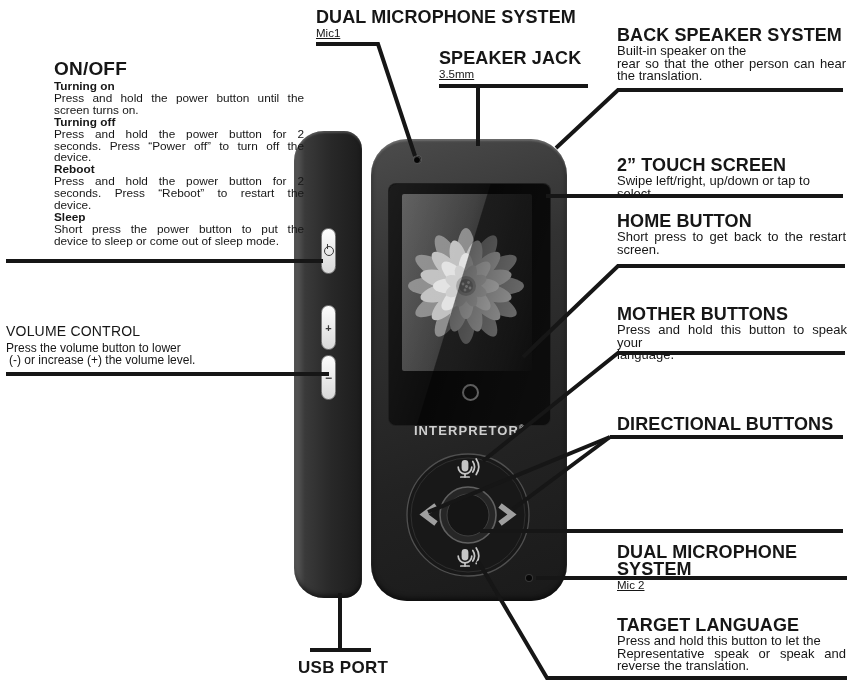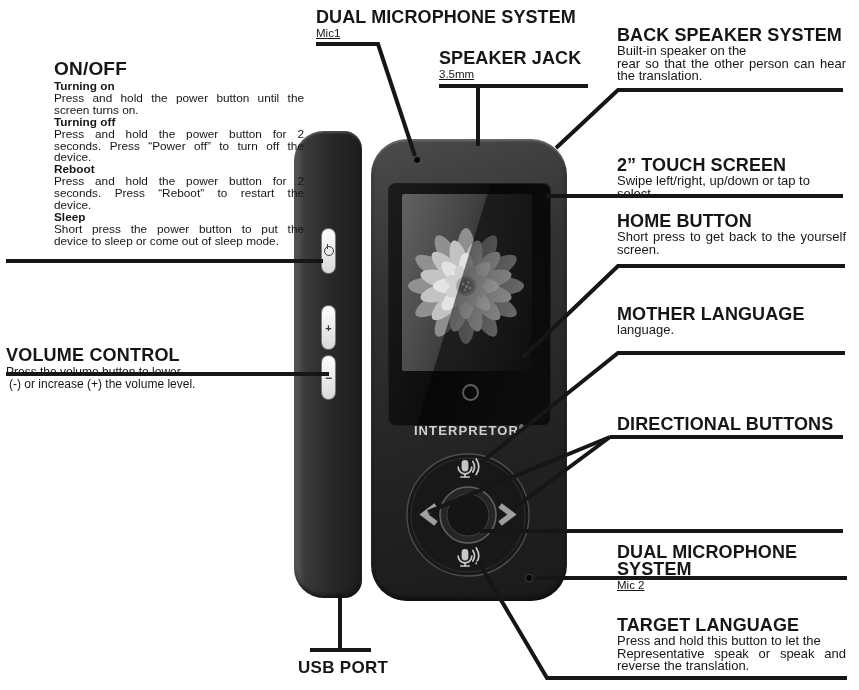--- a/index.html
+++ b/index.html
@@ -3,21 +3,21 @@
 <meta charset="utf-8">
 <style>
   html,body{margin:0;padding:0;background:#fff;}
   .canvas{
     position:relative;width:859px;height:690px;background:#fff;overflow:hidden;
     font-family:"Liberation Sans","DejaVu Sans",sans-serif;color:#161616;
   }
   
   .sec{position:absolute;z-index:20;}
   .t-big{font-size:19px;font-weight:bold;line-height:20px;margin-bottom:2px;letter-spacing:.2px;}
-  .t-mid{font-size:18px;font-weight:bold;line-height:18px;margin-bottom:2px;letter-spacing:.2px;margin-top:24px;}
+  .t-mid{font-size:14px;font-weight:normal;line-height:18px;margin-bottom:2px;letter-spacing:.2px;}
   .t-right{font-size:18px;font-weight:bold;line-height:17px;margin-bottom:1px;letter-spacing:.1px;}
   .t-usb{font-size:17px;font-weight:bold;line-height:18px;letter-spacing:.3px;}
   .sub{font-size:11.5px;line-height:13px;text-decoration:underline;}
   .lbody .ln{font-size:11.8px;line-height:11.9px;}
   .rbody .ln{font-size:13px;line-height:12.6px;}
   .ln{text-align:left;}
   .ln.j{text-align:justify;text-align-last:justify;}
   .ln.indent{padding-left:3px;}
   .hd{font-size:11.8px;line-height:11.9px;font-weight:bold;}
   
@@ -111,26 +111,27 @@
     <div class="ln">the translation.</div>
   </div>
 
   <div class="sec rbody" style="left:617px;top:157px;width:229px;">
     <div class="t-right">2” TOUCH SCREEN</div>
     <div class="ln">Swipe left/right, up/down or tap to select.</div>
   </div>
 
   <div class="sec rbody" style="left:617px;top:213px;width:229px;">
     <div class="t-right">HOME BUTTON</div>
-    <div class="ln j">Short press to get back to the yourself</div>
+    <div class="ln j">Short press to get back to the restart</div>
     <div class="ln">screen.</div>
   </div>
 
   <div class="sec rbody" style="left:617px;top:306px;width:230px;">
-    <div class="t-right">MOTHER LANGUAGE</div>
+    <div class="t-right">MOTHER BUTTONS</div>
+    <div class="ln j">Press and hold this button to speak your</div>
     <div class="ln">language.</div>
   </div>
 
   <div class="sec" style="left:617px;top:416px;width:242px;">
     <div class="t-right">DIRECTIONAL BUTTONS</div>
   </div>
 
 
   <div class="sec" style="left:617px;top:544px;width:242px;">
     <div class="t-right">DUAL MICROPHONE SYSTEM</div>

